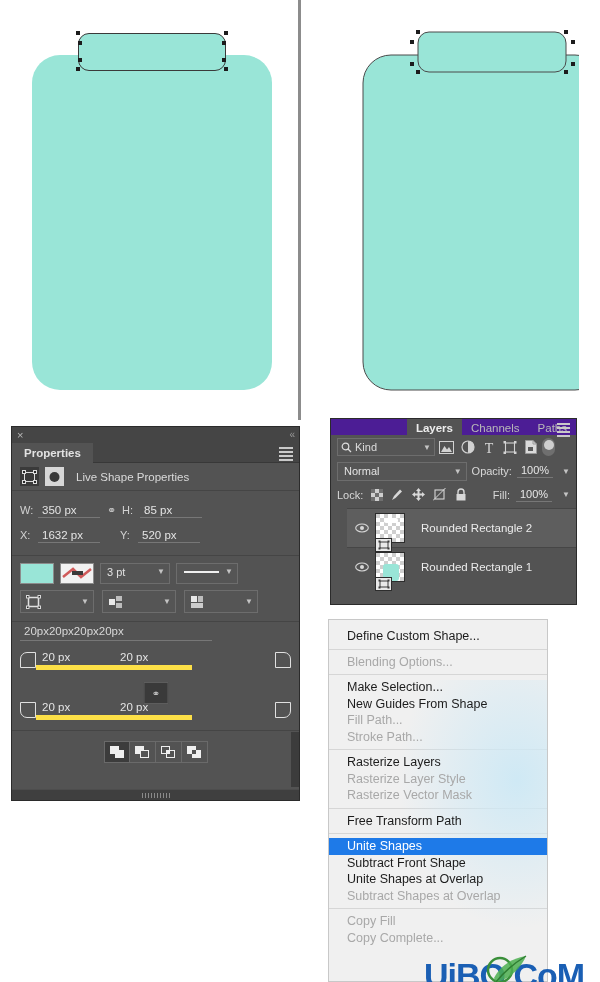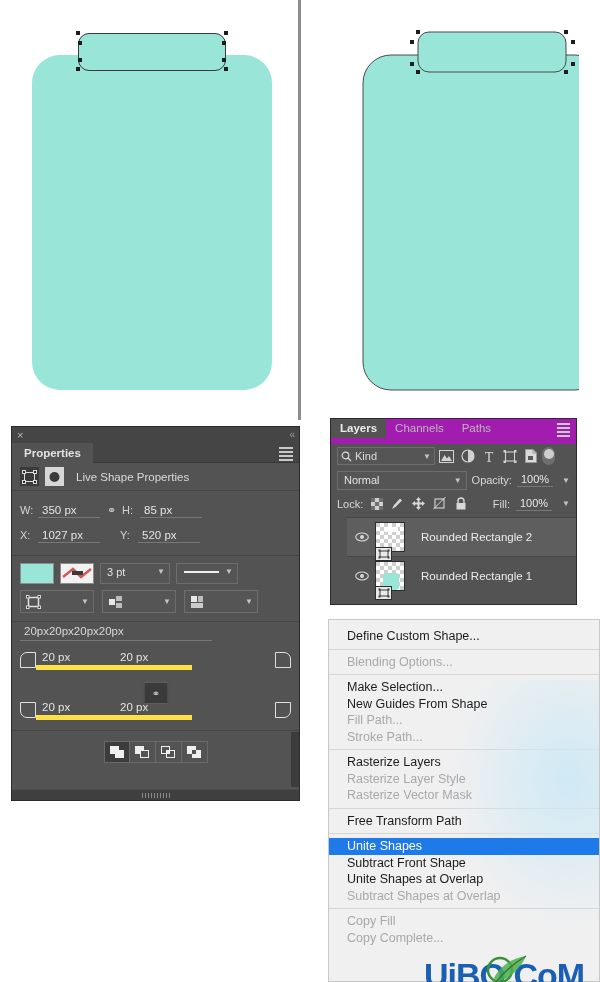--- a/index.html
+++ b/index.html
@@ -169,21 +169,21 @@
   .props-scroll {
     position:absolute; right:0; top:305px; width:8px; height:55px; background:#3c3c3c;
   }
 
   
   .layers-panel {
     position:absolute; left:331px; top:419px; width:245px; height:185px;
     background:#535353; color:#d4d4d4; font-size:11px;
     box-shadow:0 0 0 1px #2b2b2b;
   }
-  .layers-tabbar { height:25px; background:#a21caf; position:relative; display:flex; }
+  .layers-tabbar { height:16px; background:#4c1d95; position:relative; display:flex;justify-content:flex-end; }
   .ltab {
     height:19px; padding:0 9px; line-height:19px; font-size:11.5px; color:#b9b9b9;
     cursor:pointer;
   }
   .ltab.active { background:#535353; color:#ececec; font-weight:bold; }
   .layers-menu {
     position:absolute; right:6px; top:4px; width:13px; height:10px; cursor:pointer;
   }
   .layers-menu i { display:block; height:1.5px; background:#c9c9c9; margin-bottom:2.5px; }
 
@@ -229,21 +229,21 @@
   }
   .thumb-shape { position:absolute; }
   .vec-badge {
     position:absolute; left:-1px; bottom:-10px; width:17px; height:14px;
     background:#e9e9e9; border:1px solid #2d2d2d; display:flex; align-items:center; justify-content:center;
   }
   .layer-name { font-size:11.5px; color:#ececec; margin-left:16px; }
 
   
   .context-menu {
-    position:absolute; left:328px; top:619px; width:272px; height:363px;
+    position:absolute; left:328px; top:619px; width:220px; height:363px;
     background:#f0f0f0;
     border:1px solid #c8c8c8;
     font-size:12.5px; color:#1c1c1c;
     overflow:hidden;
   }
   .ctx-bg-glow {
     position:absolute; right:0; top:60px; width:150px; height:250px;
     background:radial-gradient(ellipse at 80% 40%, #cfe9f5 0%, rgba(240,240,240,0) 70%);
     pointer-events:none;
   }
@@ -370,21 +370,21 @@
     <div class="props-section">
       <div class="field-row">
         <span class="f-label">W:</span>
         <span class="f-input w-in">350 px</span>
         <span class="link-icon">⚭</span>
         <span class="f-label">H:</span>
         <span class="f-input w-in">85 px</span>
       </div>
       <div class="field-row">
         <span class="f-label">X:</span>
-        <span class="f-input x-in">1027 px</span>
+        <span class="f-input x-in">1632 px</span>
         <span class="spacer-lbl"></span>
         <span class="f-label">Y:</span>
         <span class="f-input x-in">520 px</span>
       </div>
     </div>
 
     <div class="style-row">
       <div class="swatch swatch-fill"></div>
       <div class="swatch swatch-stroke">
         <svg width="32" height="19" viewBox="0 0 32 19">

